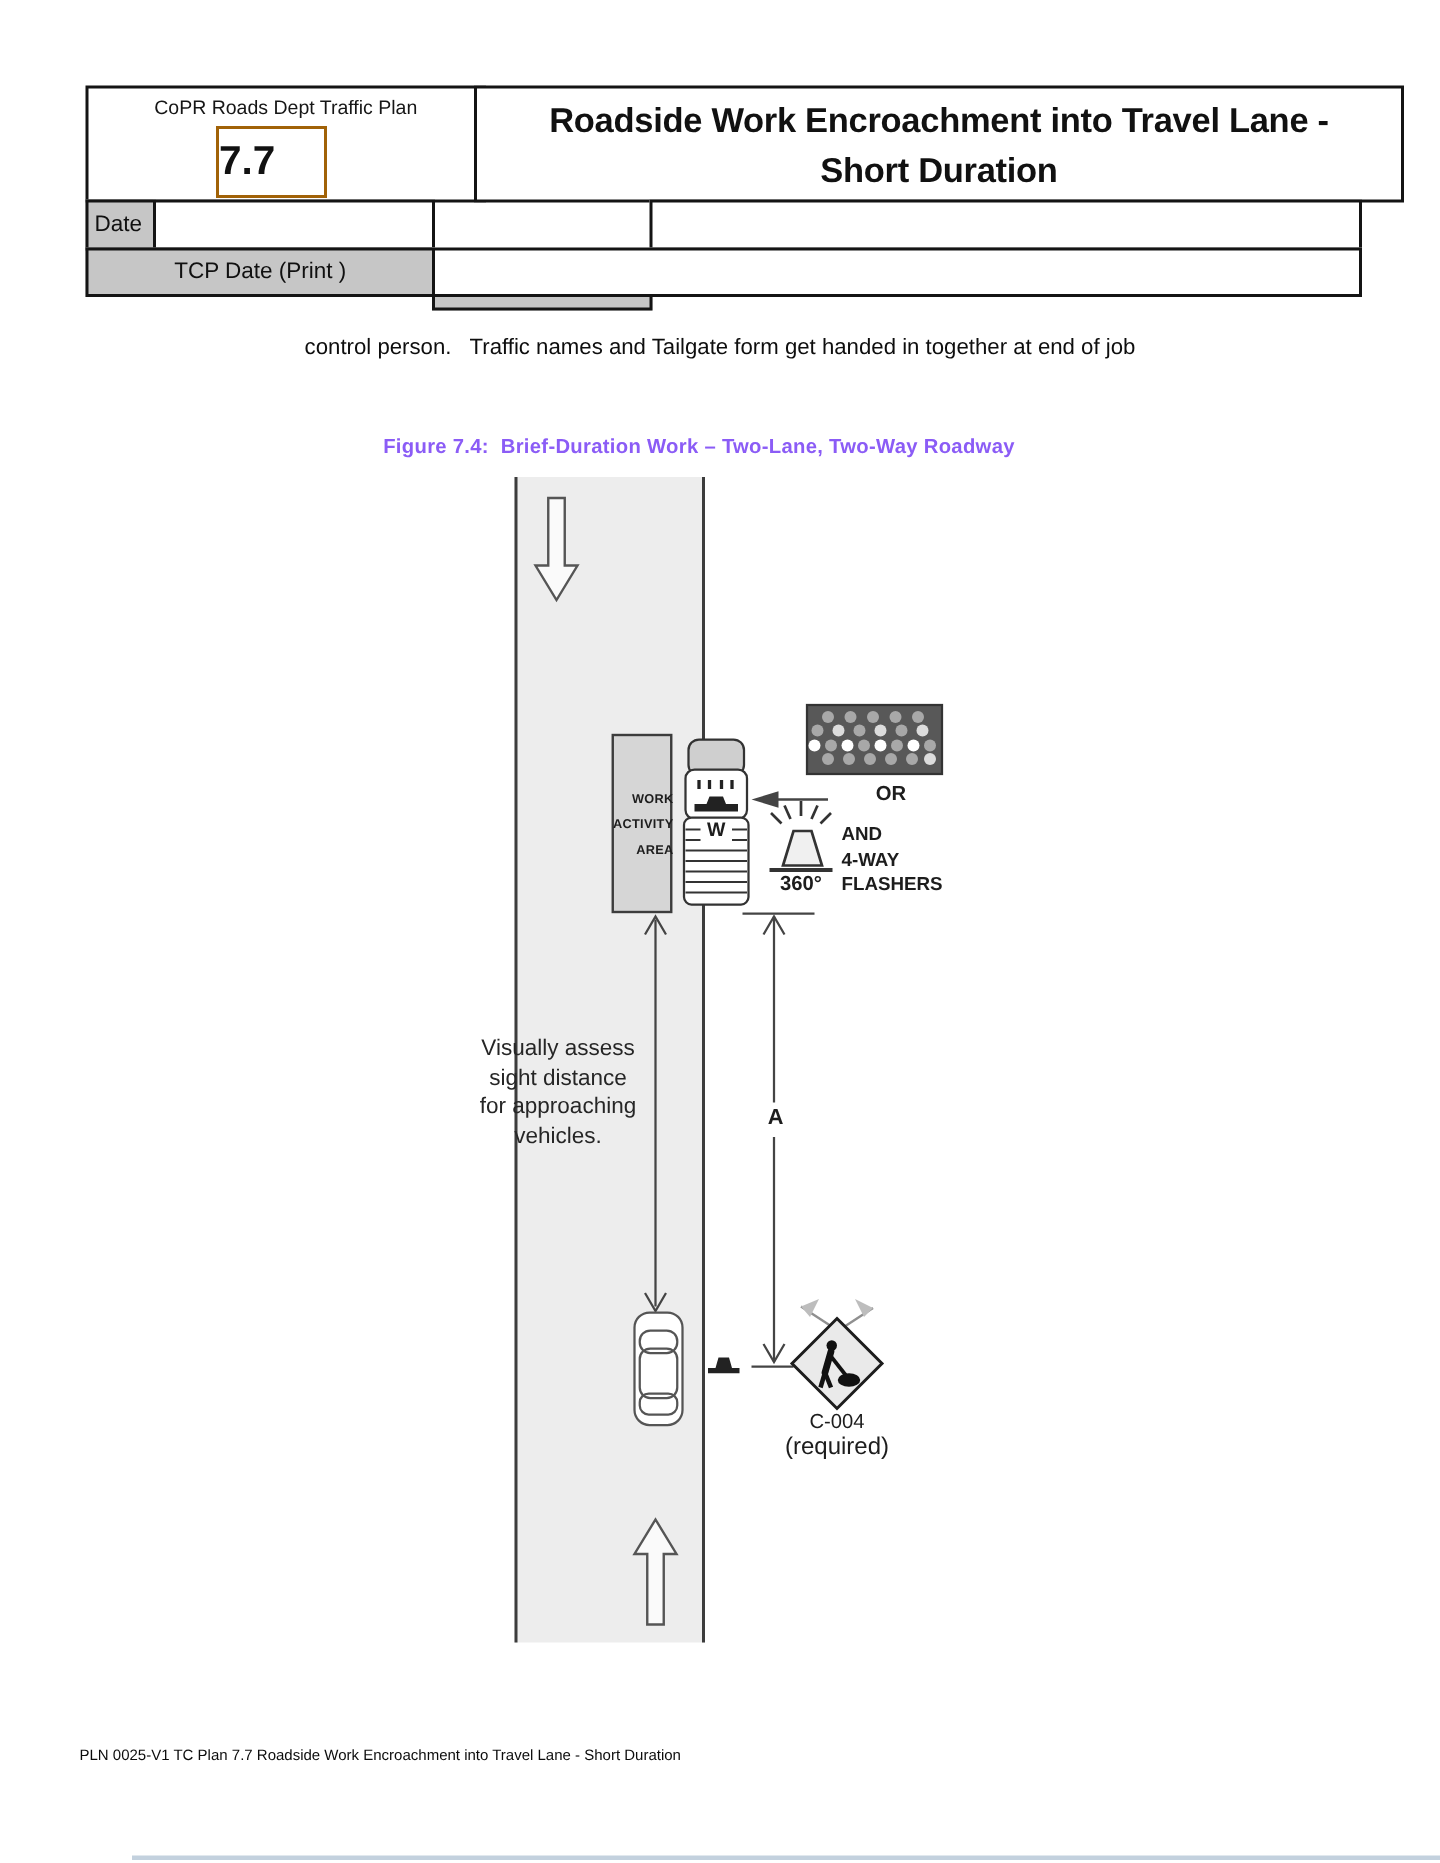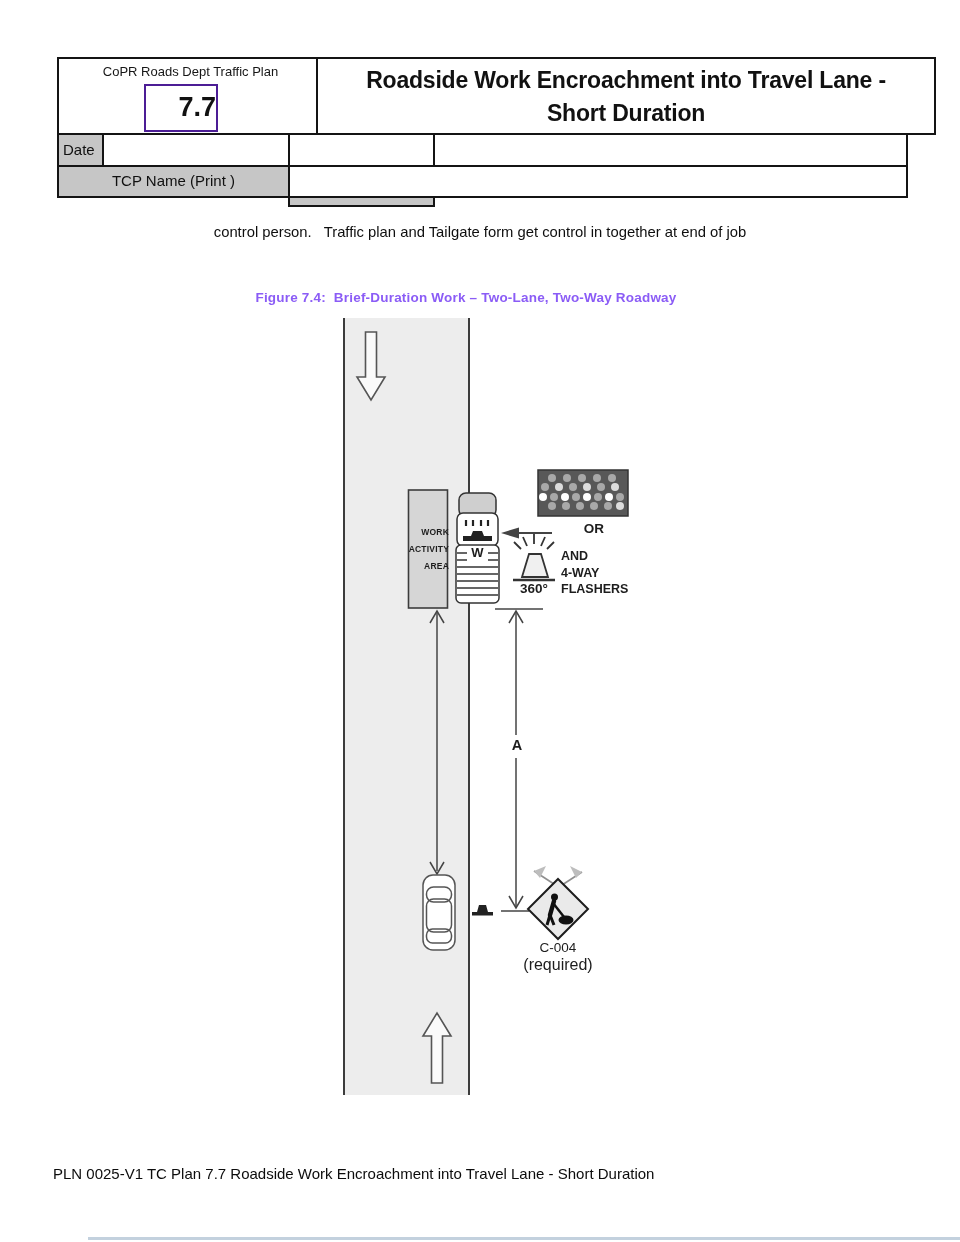--- a/index.html
+++ b/index.html
@@ -3,22 +3,22 @@
 <meta charset="utf-8">
 <style>
   html,body{margin:0;padding:0;background:#fff;}
   .page{position:relative;width:960px;height:1242px;background:#ffffff;overflow:hidden;
         font-family:"Liberation Sans",sans-serif;color:#111;}
 
   
   .cell{position:absolute;box-sizing:border-box;border:2px solid #141414;background:#fff;}
   .cell.gray{background:#c6c6c6;}
   .org-label{font-size:13px;text-align:center;padding-top:5px;color:#161616;}
-  .plan-box{position:absolute;left:85px;top:25px;width:70px;height:44px;border:2px solid #4c1d95;
-            background:#fff;text-align:right;line-height:42px;font-size:27px;font-weight:bold;}
+  .plan-box{position:absolute;left:85px;top:25px;width:70px;height:44px;border:2px solid #a16207;
+            background:#fff;text-align:left;line-height:42px;font-size:27px;font-weight:bold;}
   .main-title{font-size:23px;font-weight:bold;text-align:center;line-height:33px;padding-top:5px;
               white-space:pre-line;letter-spacing:-0.2px;}
   .field-label{font-size:15px;line-height:29px;padding-left:4px;color:#101010;}
   .field-label.center{text-align:center;padding-left:0;line-height:27px;}
 
   
   .instructions{position:absolute;left:48px;top:221px;width:864px;text-align:center;
                 font-size:14.8px;line-height:23px;color:#0e0e0e;}
   .ins-line{white-space:pre;}
   .bold{font-weight:bold;}
@@ -35,21 +35,21 @@
   .truck-w{left:465px;top:545px;width:25px;text-align:center;font-size:13px;font-weight:bold;}
   .or-label{left:560px;top:521px;width:44px;text-align:right;font-size:13.5px;font-weight:600;}
   .flashers-label{left:561px;top:548px;font-size:12.5px;font-weight:600;line-height:16.5px;white-space:pre-line;}
   .beacon-degrees{left:511px;top:581px;width:46px;text-align:center;font-size:13.5px;font-weight:600;}
   .sight-note{left:312px;top:689px;width:120px;text-align:center;font-size:15px;line-height:19.5px;
               white-space:pre-line;color:#262626;}
   .dim-a{left:507px;top:737px;width:20px;text-align:center;font-size:14.5px;font-weight:600;}
   .c004-label{left:526px;top:940px;width:64px;text-align:center;font-size:13.5px;}
   .c004-required{left:516px;top:956px;width:84px;text-align:center;font-size:16px;}
 
-  .footer{position:absolute;left:53px;top:1165px;font-size:15px;color:#0c0c0c;white-space:pre;}
+  .footer{position:absolute;left:53px;top:1165px;font-size:10px;color:#0c0c0c;white-space:pre;}
   .scan-edge{position:absolute;left:88px;top:1237px;width:872px;height:3px;background:#b9c9d8;opacity:.85;}
 </style>
 </head>
 <body>
 
 <div class="page">
 
   <div>
     <div class="cell" style="left:57px;top:57px;width:267px;height:78px;">
       <div class="org-label">CoPR Roads Dept Traffic Plan</div>
@@ -69,29 +69,29 @@
       <div class="field-label"></div>
     </div>
     <div class="cell gray" style="left:288px;top:133px;width:147px;height:34px;margin-top:40px;">
       <div class="field-label">Street / Location:</div>
     </div>
     <div class="cell" style="left:433px;top:133px;width:475px;height:34px;">
       <div class="field-label"></div>
     </div>
 
     <div class="cell gray" style="left:57px;top:165px;width:233px;height:33px;">
-      <div class="field-label center">TCP Name (Print )</div>
+      <div class="field-label center">TCP Date (Print )</div>
     </div>
     <div class="cell" style="left:288px;top:165px;width:620px;height:33px;">
       <div class="field-label"></div>
     </div>
   </div>
 
   <div class="instructions">
-    <div class="ins-line">control person.   Traffic plan and Tailgate form get control in together at end of job</div>
+    <div class="ins-line">control person.   Traffic names and Tailgate form get handed in together at end of job</div>
   </div>
 
   <div class="fig-caption">Figure 7.4:  Brief-Duration Work – Two-Lane, Two-Way Roadway</div>
 
   <div class="road"></div>
 
   <svg class="dsvg" viewBox="0 0 960 1242">
 
     <polygon points="365.5,332 376.5,332 376.5,377 385,377 371,400 357,377 365.5,377" fill="#fafafa" stroke="#555" stroke-width="1.6"></polygon>
 
@@ -216,19 +216,23 @@
 
   <div class="dlabel work-area-label">WORK
 ACTIVITY
 AREA</div>
   <div class="dlabel truck-w">W</div>
   <div class="dlabel or-label">OR</div>
   <div class="dlabel flashers-label">AND
 4-WAY
 FLASHERS</div>
   <div class="dlabel beacon-degrees">360°</div>
+  <div class="dlabel sight-note">Visually assess
+sight distance
+for approaching
+vehicles.</div>
   <div class="dlabel dim-a">A</div>
   <div class="dlabel c004-label">C-004</div>
   <div class="dlabel c004-required">(required)</div>
 
   <div class="footer">PLN 0025-V1 TC Plan 7.7 Roadside Work Encroachment into Travel Lane - Short Duration</div>
   <div class="scan-edge"></div>
 </div>
 
 </body></html>

